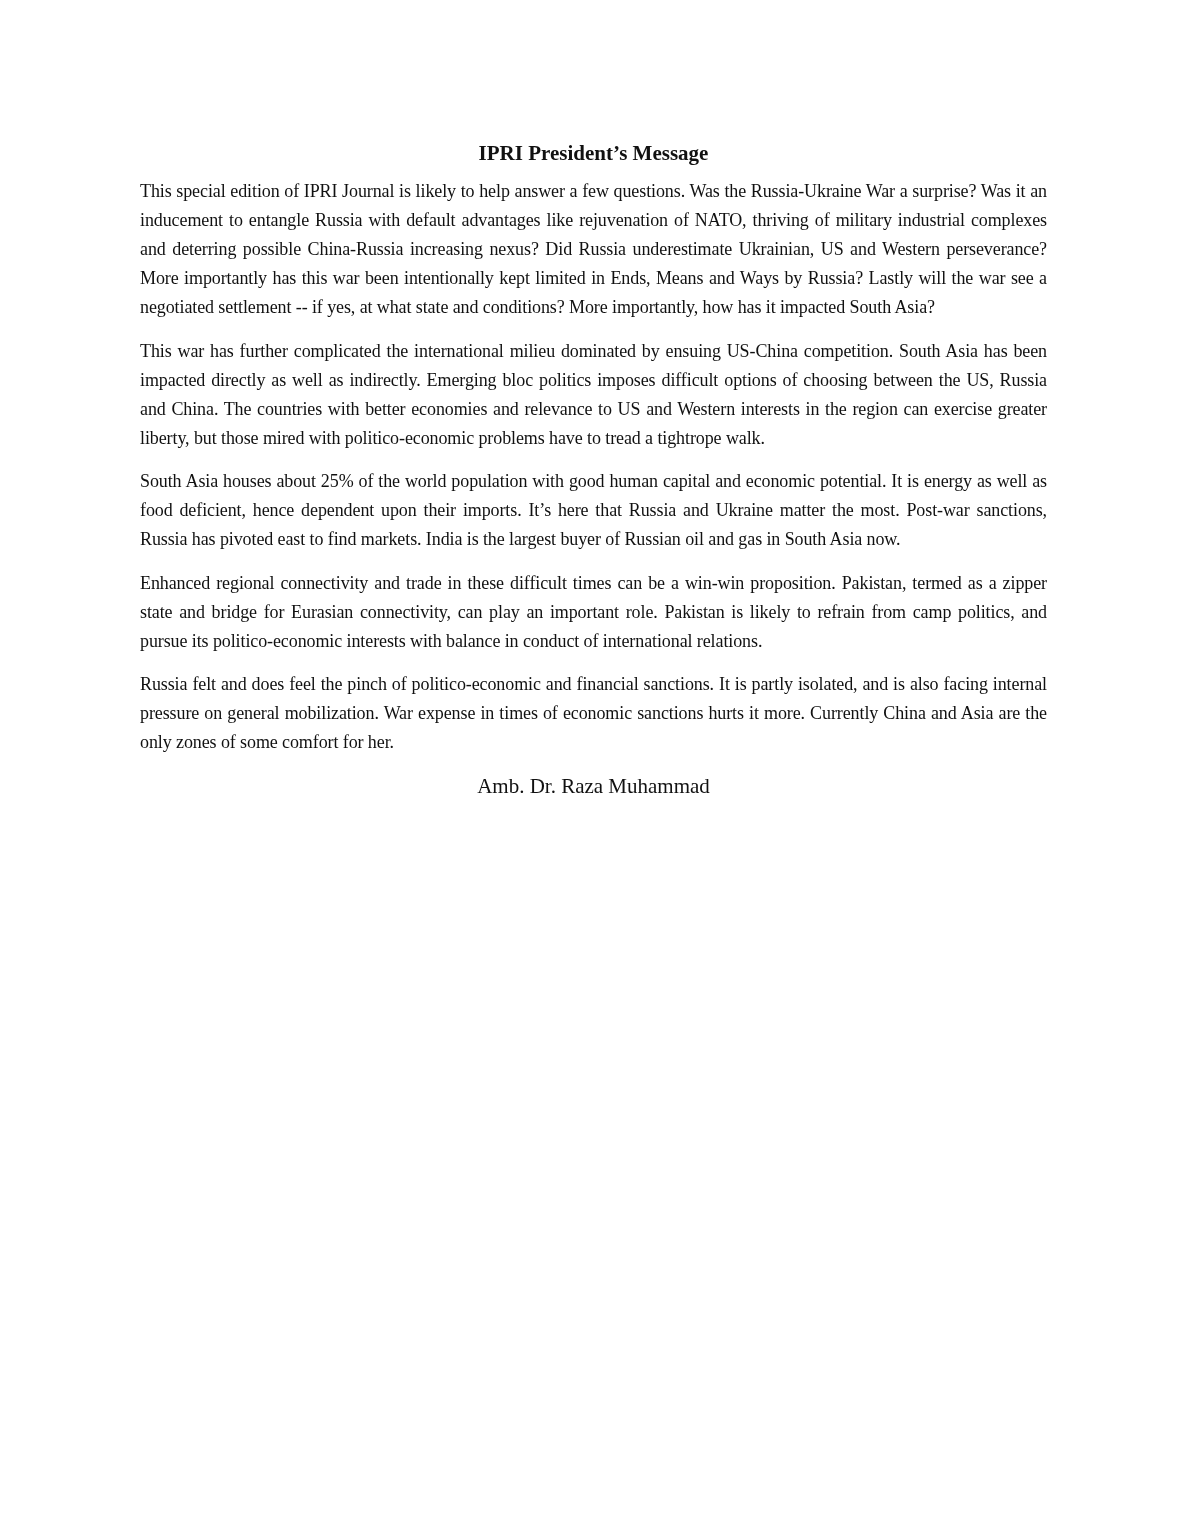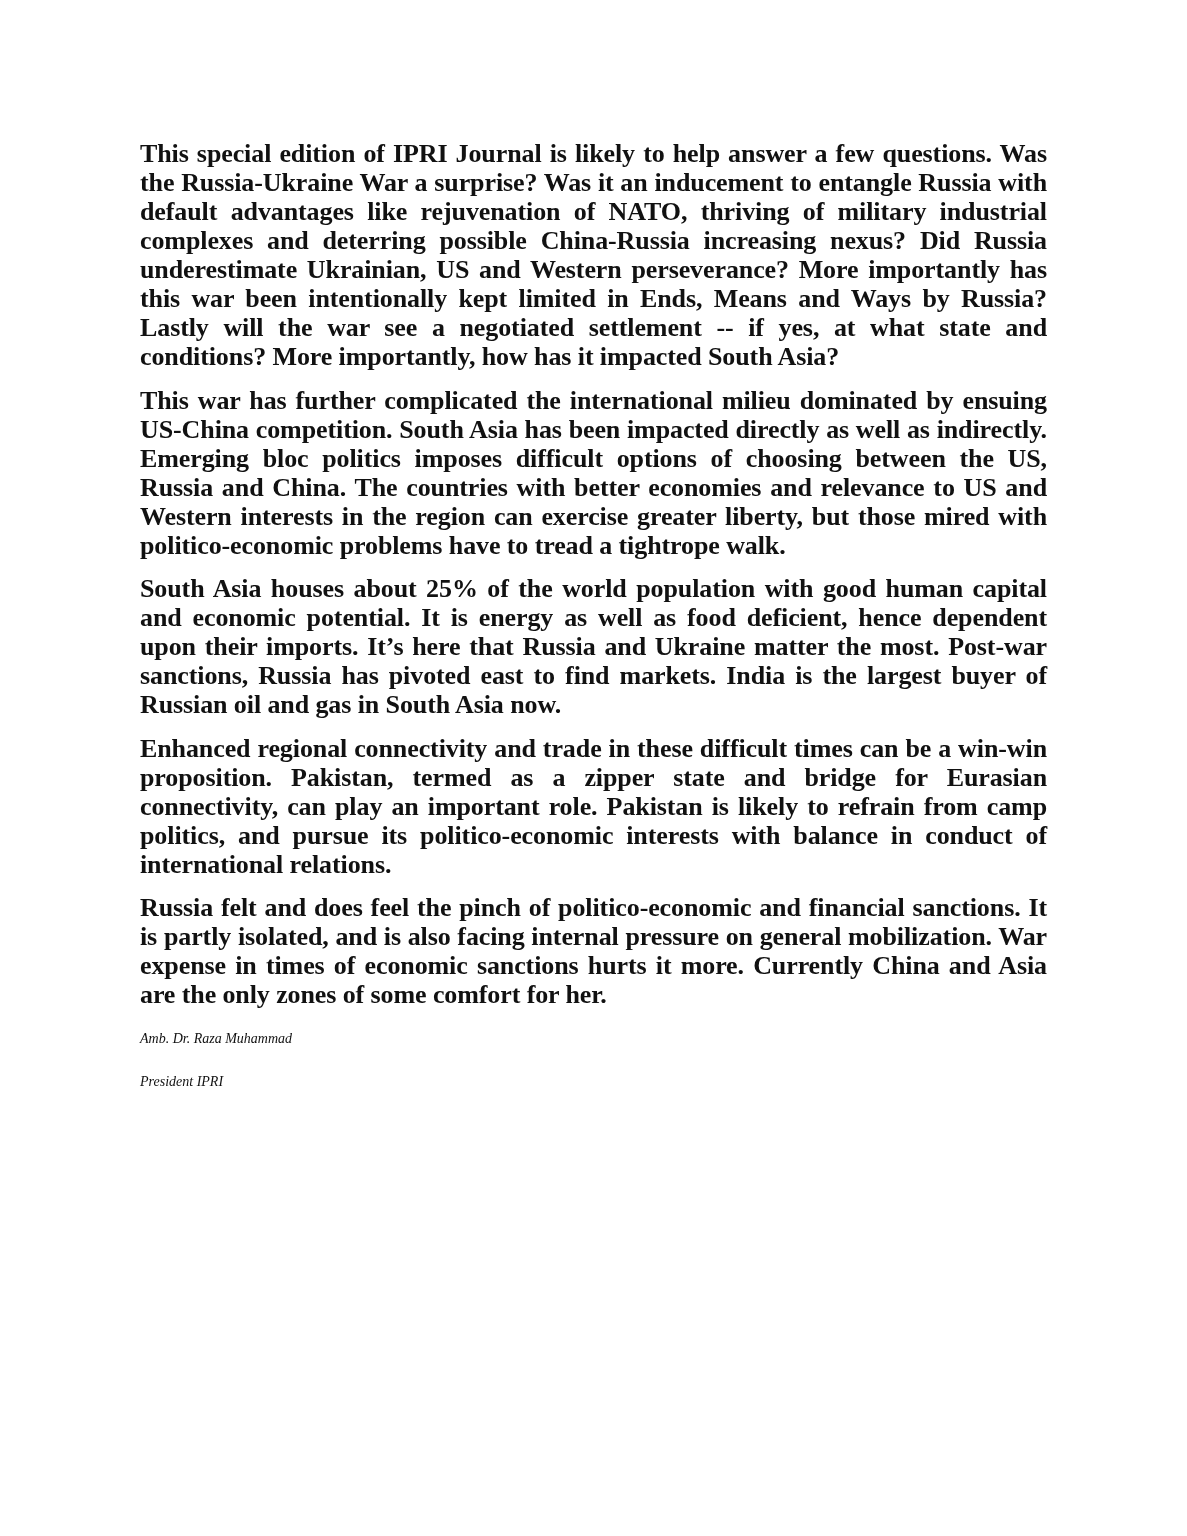--- a/index.html
+++ b/index.html
@@ -22,43 +22,41 @@
       width: 907px;
     }
     .title {
       text-align: center;
       font-weight: bold;
       font-size: 21px;
       line-height: 29px;
       margin: 0 0 9px 0;
     }
     .para {
-      font-size: 26px;
+      font-size: 18px;
       line-height: 29px;
       text-align: justify;
       margin: 0 0 14.5px 0;
       letter-spacing: -0.1px;
-      font-weight: bold;
     }
     .signature {
-      text-align: left;
-      font-size: 14px;
+      text-align: center;
+      font-size: 21px;
       line-height: 29px;
       margin: 0 0 14.5px 0;
-      font-style: italic;
     }
   </style>
 </head>
 <body>
 
 <div class="page">
+  <h1 class="title">IPRI President’s Message</h1>
 
   <p class="para">This special edition of IPRI Journal is likely to help answer a few questions. Was the Russia-Ukraine War a surprise? Was it an inducement to entangle Russia with default advantages like rejuvenation of NATO, thriving of military industrial complexes and deterring possible China-Russia increasing nexus? Did Russia underestimate Ukrainian, US and Western perseverance? More importantly has this war been intentionally kept limited in Ends, Means and Ways by Russia? Lastly will the war see a negotiated settlement -- if yes, at what state and conditions? More importantly, how has it impacted South Asia?</p>
   <p class="para">This war has further complicated the international milieu dominated by ensuing US-China competition. South Asia has been impacted directly as well as indirectly. Emerging bloc politics imposes difficult options of choosing between the US, Russia and China. The countries with better economies and relevance to US and Western interests in the region can exercise greater liberty, but those mired with politico-economic problems have to tread a tightrope walk.</p>
   <p class="para">South Asia houses about 25% of the world population with good human capital and economic potential. It is energy as well as food deficient, hence dependent upon their imports. It’s here that Russia and Ukraine matter the most. Post-war sanctions, Russia has pivoted east to find markets. India is the largest buyer of Russian oil and gas in South Asia now.</p>
   <p class="para">Enhanced regional connectivity and trade in these difficult times can be a win-win proposition. Pakistan, termed as a zipper state and bridge for Eurasian connectivity, can play an important role. Pakistan is likely to refrain from camp politics, and pursue its politico-economic interests with balance in conduct of international relations.</p>
   <p class="para">Russia felt and does feel the pinch of politico-economic and financial sanctions. It is partly isolated, and is also facing internal pressure on general mobilization. War expense in times of economic sanctions hurts it more. Currently China and Asia are the only zones of some comfort for her.</p>
 
   <div>
     <p class="signature">Amb. Dr. Raza Muhammad</p>
-    <p class="signature">President IPRI</p>
   </div>
 </div>
 
 </body></html>

